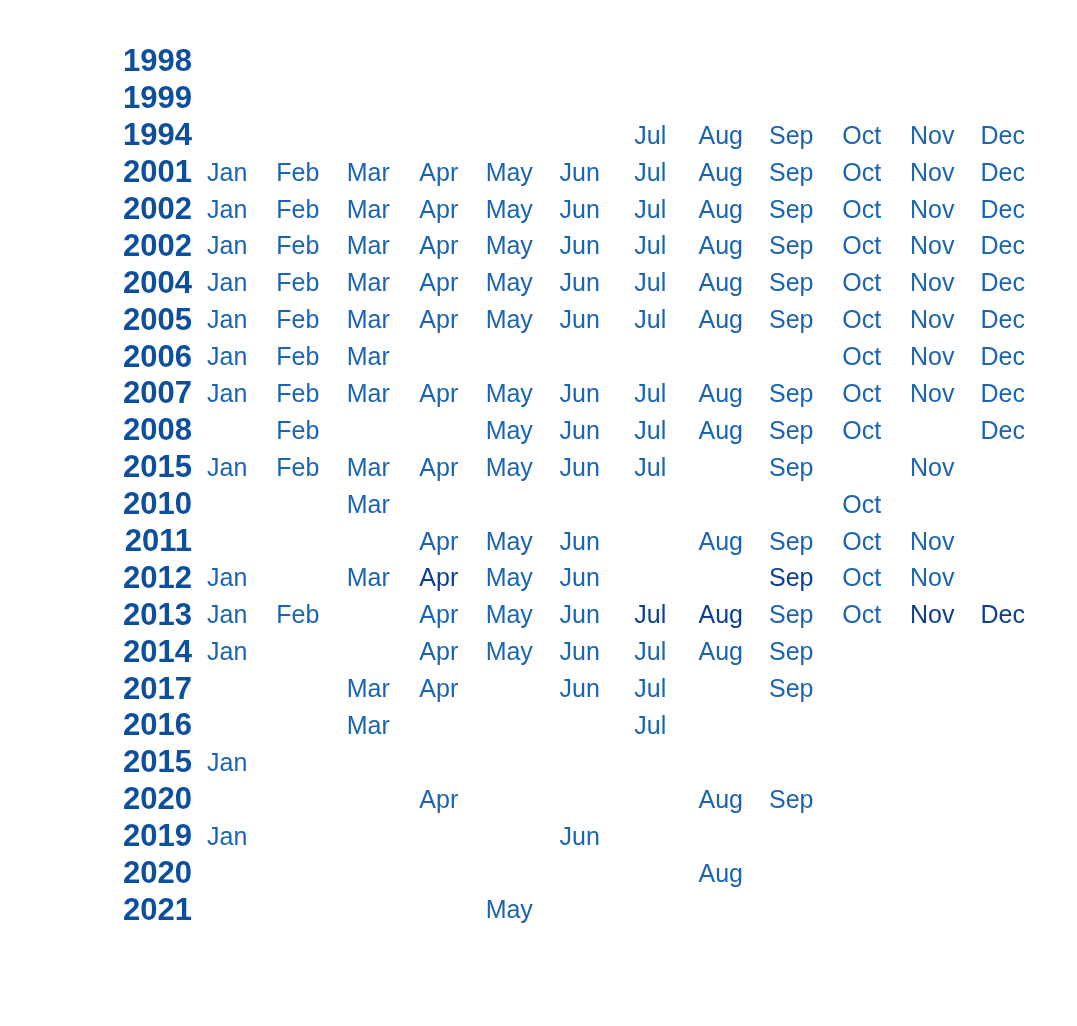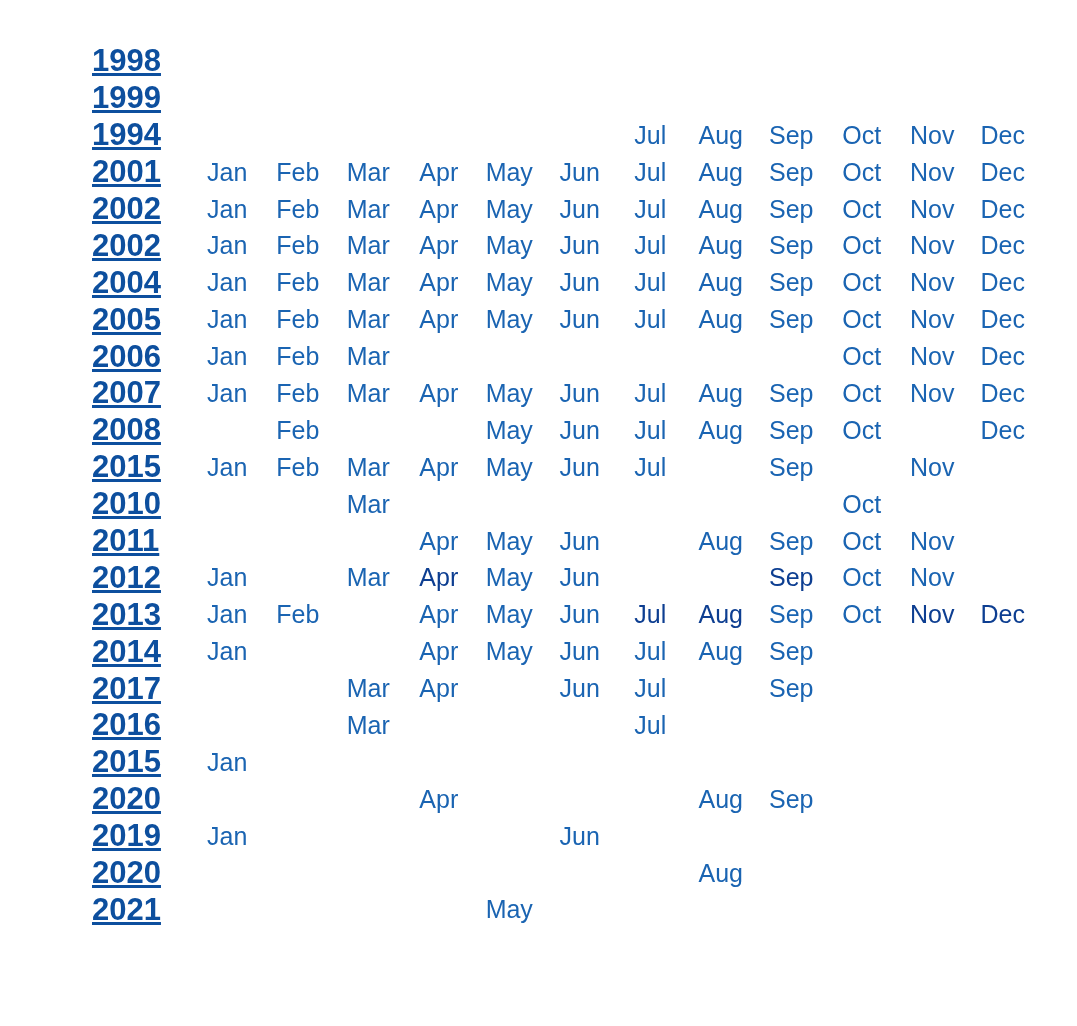--- a/index.html
+++ b/index.html
@@ -33,23 +33,22 @@
     margin: 43px 0 0 92px;
     display: grid;
     grid-template-columns: 100px repeat(12, 70.5px);
     grid-auto-rows: 36.9px;
     align-items: center;
   }
   .year {
     color: var(--heading);
     font-size: 31px;
     font-weight: 700;
-    text-align: left;
+    text-align: right;
     white-space: nowrap;
-    text-decoration: underline;
   }
   .month {
     color: var(--link);
     font-size: 25px;
     font-weight: 400;
     text-align: center;
     text-decoration: none;
     cursor: pointer;
     white-space: nowrap;
   }

